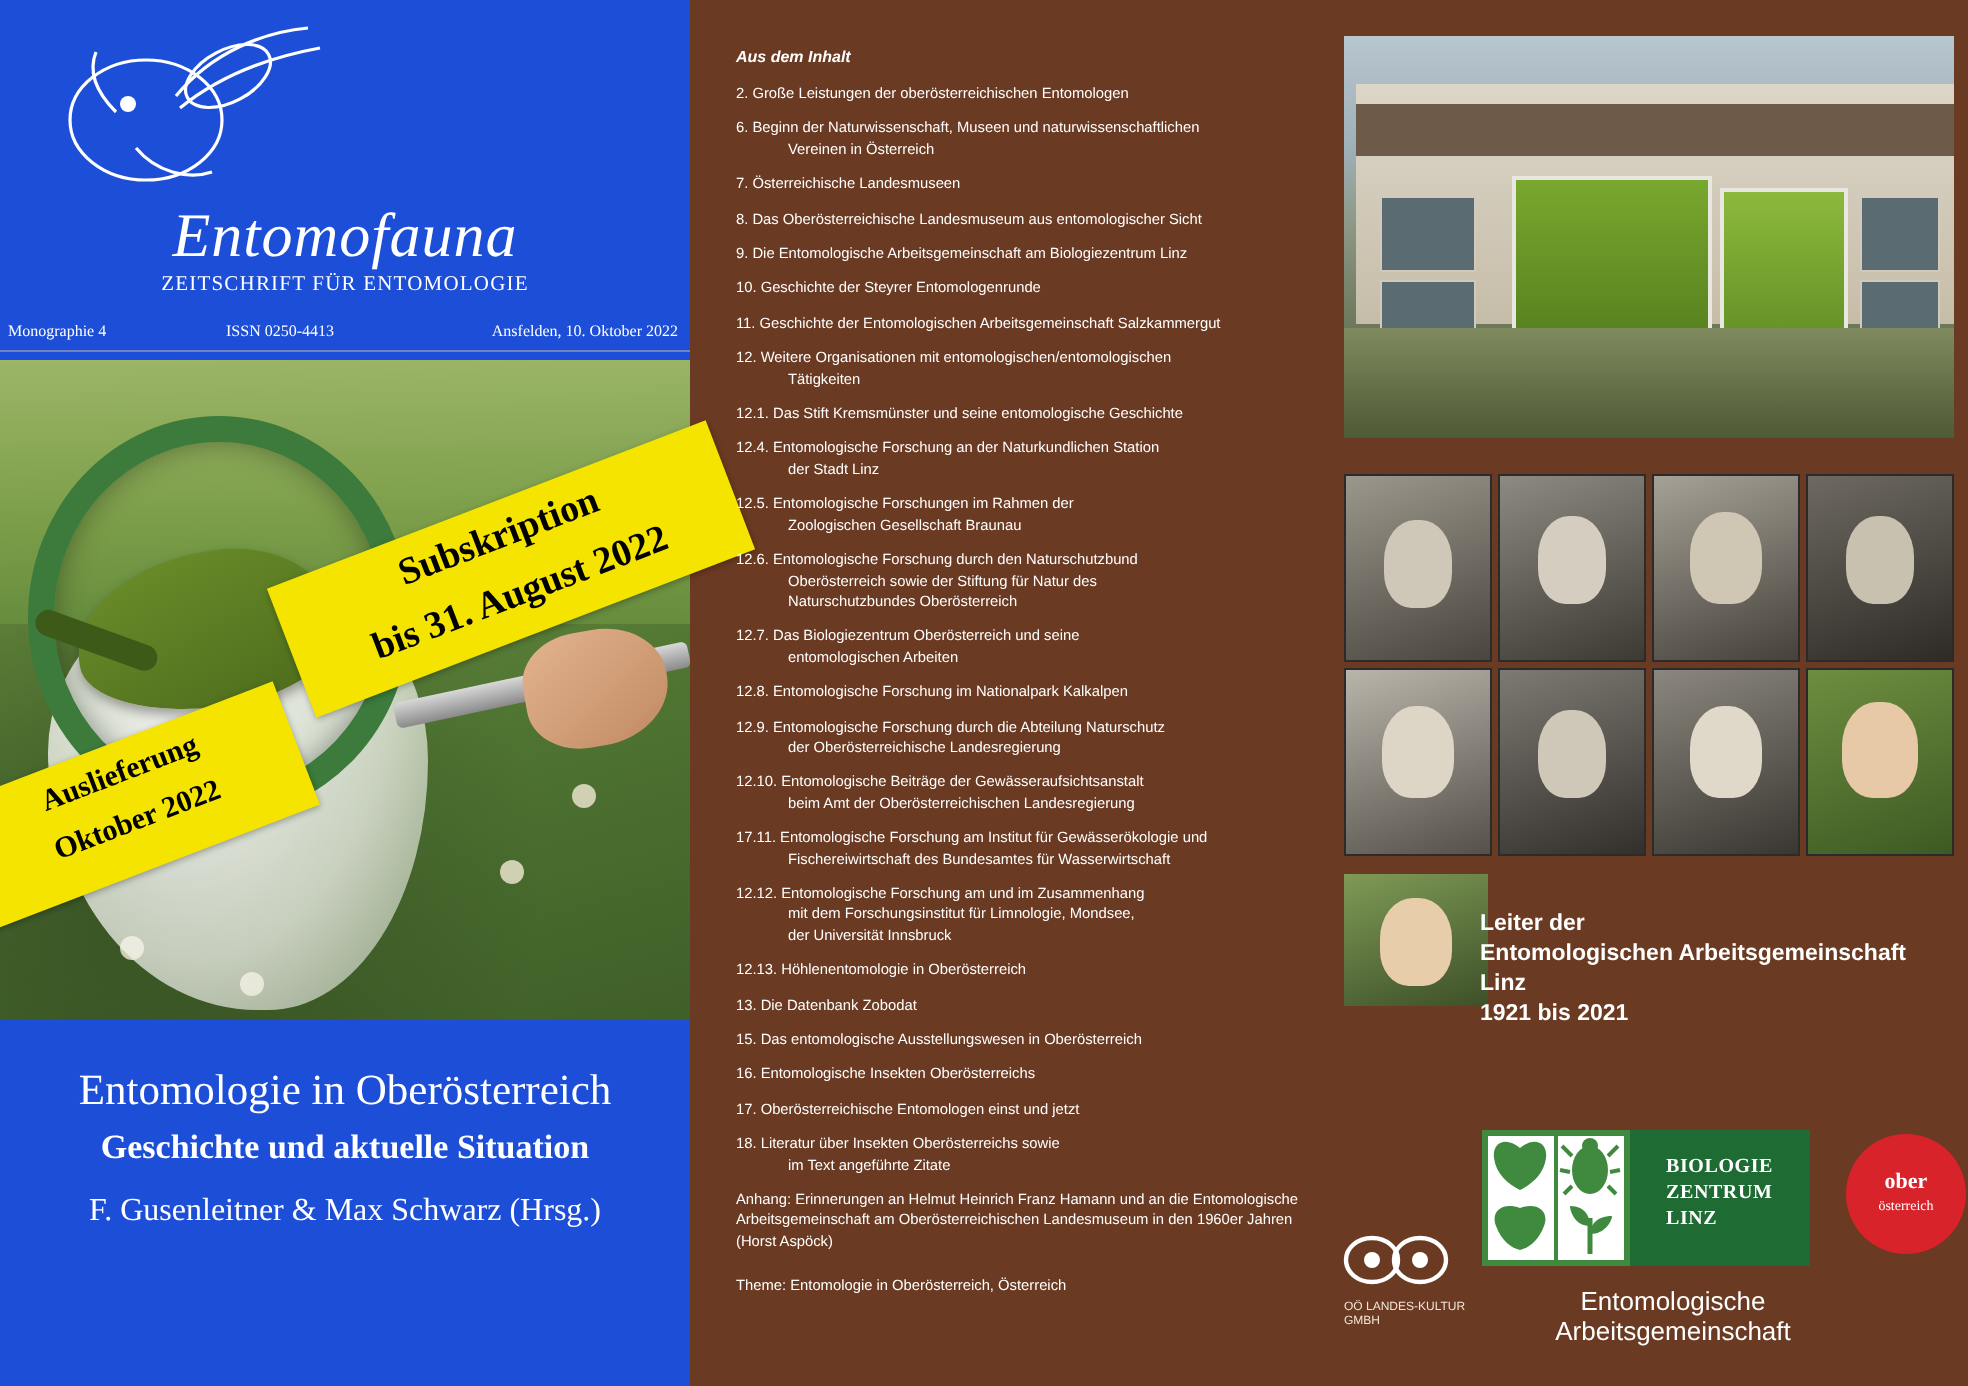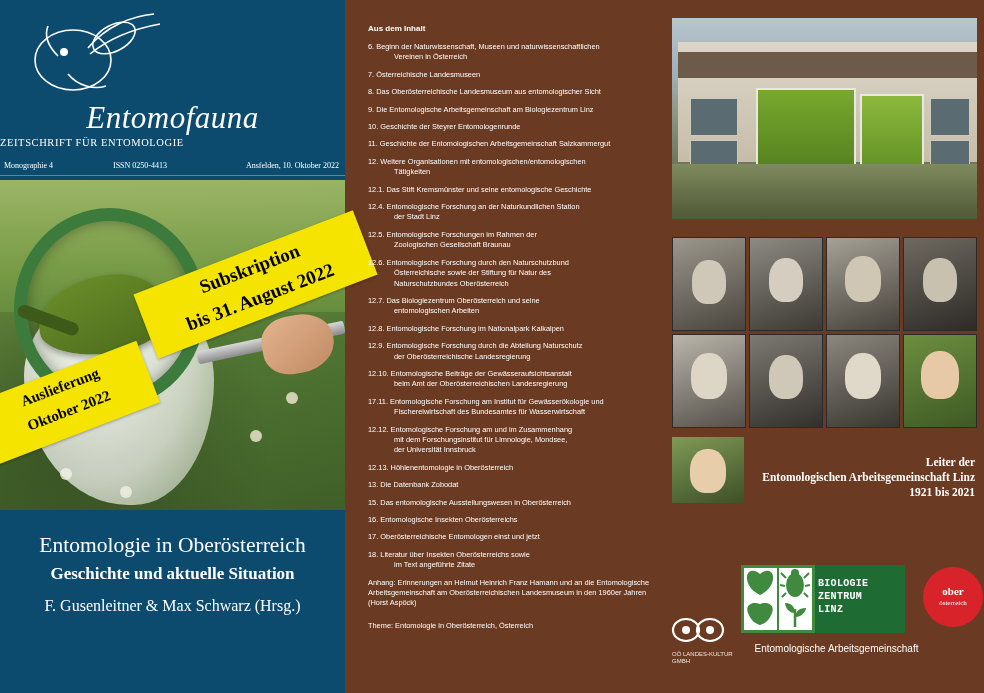--- a/index.html
+++ b/index.html
@@ -8,37 +8,37 @@
     background:#6b3a22;
     font-family:"Liberation Sans", sans-serif;
     overflow:hidden;
     position:relative;
   }
   .page{position:absolute;inset:0;}
 
   
   .left-col{
     position:absolute;left:0;top:0;width:345px;height:693px;
-    background:#0c4a6e;
+    background:#1d4ed8;
   }
   .logo-box{
     position:absolute;left:28px;top:8px;width:180px;height:90px;
   }
   .journal-title{
     position:absolute;left:0;top:100px;width:345px;
     text-align:center;
     font-family:"Liberation Serif", serif;
     font-style:italic;
     font-size:31px;
     color:#ffffff;
     letter-spacing:0.5px;
   }
   .journal-sub{
     position:absolute;left:0;top:137px;width:345px;
-    text-align:left;
+    text-align:center;
     font-family:"Liberation Serif", serif;
     font-size:10.5px;
     color:#ffffff;
     letter-spacing:0.6px;
   }
   .meta-row{
     position:absolute;left:0;top:161px;width:345px;height:14px;
     color:#ffffff;font-size:8px;
     font-family:"Liberation Serif", serif;
   }
@@ -143,20 +143,21 @@
   }
 
   
   .toc{
     position:absolute;left:358px;top:24px;width:300px;height:660px;
     color:#ffffff;
   }
   .toc-head{
     font-size:8px;font-weight:bold;margin:0 0 9px 10px;
     font-family:"Liberation Sans", sans-serif;
+    font-style:italic;
   }
   .toc-item{
     font-size:7.4px;line-height:10.4px;margin:0 0 7px 10px;
     font-family:"Liberation Sans", sans-serif;
     max-width:285px;
   }
   .toc-item .ind{display:block;margin-left:26px;}
   .toc-note{
     font-size:7.4px;line-height:10.4px;margin:0 0 0 10px;max-width:285px;
   }
@@ -204,56 +205,56 @@
   .pt-face{
     position:absolute;left:50%;transform:translateX(-50%);
     border-radius:46% 46% 40% 40%;
   }
   .portrait-big{
     position:absolute;left:672px;top:437px;width:72px;height:66px;background:#3a3a3a;overflow:hidden;
   }
   .caption{
     position:absolute;left:740px;top:455px;width:235px;
     color:#ffffff;
-    font-family:Liberation Serif, serif;
-    font-size:11.5px;line-height:15px;font-weight:bold;text-align:right;
+    font-family:Liberation Sans, sans-serif;
+    font-size:11.5px;line-height:15px;font-weight:bold;
   }
 
   .logos{
     position:absolute;left:665px;top:565px;width:319px;height:120px;
   }
   .logo-bzl{
     position:absolute;left:76px;top:0px;width:164px;height:68px;
     background:#ffffff;display:flex;
   }
   .bzl-left{width:74px;height:68px;background:#3f8a3f;position:relative;}
   .bzl-cell{position:absolute;width:33px;height:31px;background:#ffffff;}
   .bzl-right{
     flex:1;background:#1e6b34;color:#ffffff;
-    font-family:Liberation Mono, monospace;
+    font-family:Liberation Serif, serif;
     font-size:10px;font-weight:bold;line-height:13px;
-    padding:12px 0 0 3px;letter-spacing:.3px;
+    padding:12px 0 0 18px;letter-spacing:.3px;
   }
   .logo-ooe{
     position:absolute;left:258px;top:2px;width:60px;height:60px;border-radius:50%;
     background:#d8232a;color:#fff;
     font-family:"Liberation Serif", serif;
     display:flex;align-items:center;justify-content:center;flex-direction:column;
     font-size:11px;font-weight:bold;line-height:12px;text-align:center;
   }
   .logo-ooe .small{font-size:7px;font-weight:normal;}
   .logo-eye{
     position:absolute;left:5px;top:52px;width:60px;height:48px;color:#ffffff;
   }
   .eye-txt{
     position:absolute;left:2px;top:34px;width:70px;font-size:6px;color:#efe4d8;line-height:7px;
   }
   .arb-caption{
     position:absolute;left:74px;top:78px;width:195px;
-    color:#ffffff;font-size:10px;
+    color:#ffffff;font-size:13px;
     font-family:"Liberation Sans", sans-serif;
     text-align:center;
   }
 </style>
 </head>
 <body>
 
 <div class="page">
 
   <div class="left-col">
@@ -307,20 +308,21 @@
     </div>
 
     <div class="book-title">Entomologie in Oberösterreich</div>
     <div class="book-sub">Geschichte und aktuelle Situation</div>
     <div class="book-eds">F. Gusenleitner &amp; Max Schwarz (Hrsg.)</div>
   </div>
 
   <div class="toc">
     <div class="toc-head">Aus dem Inhalt</div>
 
+    <div class="toc-item">2. Große Leistungen der oberösterreichischen Entomologen</div>
     <div class="toc-item">
       <span>6. Beginn der Naturwissenschaft, Museen und naturwissenschaftlichen</span>
       <span class="ind">Vereinen in Österreich</span>
     </div>
     <div class="toc-item">7. Österreichische Landesmuseen</div>
     <div class="toc-item">8. Das Oberösterreichische Landesmuseum aus entomologischer Sicht</div>
     <div class="toc-item">9. Die Entomologische Arbeitsgemeinschaft am Biologiezentrum Linz</div>
     <div class="toc-item">10. Geschichte der Steyrer Entomologenrunde</div>
     <div class="toc-item">11. Geschichte der Entomologischen Arbeitsgemeinschaft Salzkammergut</div>
     <div class="toc-item">
@@ -331,21 +333,21 @@
     <div class="toc-item">
       <span>12.4. Entomologische Forschung an der Naturkundlichen Station</span>
       <span class="ind">der Stadt Linz</span>
     </div>
     <div class="toc-item">
       <span>12.5. Entomologische Forschungen im Rahmen der</span>
       <span class="ind">Zoologischen Gesellschaft Braunau</span>
     </div>
     <div class="toc-item">
       <span>12.6. Entomologische Forschung durch den Naturschutzbund</span>
-      <span class="ind">Österreichische sowie der Stiftung für Natur des</span>
+      <span class="ind">Oberösterreich sowie der Stiftung für Natur des</span>
       <span class="ind">Naturschutzbundes Oberösterreich</span>
     </div>
     <div class="toc-item">
       <span>12.7. Das Biologiezentrum Oberösterreich und seine</span>
       <span class="ind">entomologischen Arbeiten</span>
     </div>
     <div class="toc-item">12.8. Entomologische Forschung im Nationalpark Kalkalpen</div>
     <div class="toc-item">
       <span>12.9. Entomologische Forschung durch die Abteilung Naturschutz</span>
       <span class="ind">der Oberösterreichische Landesregierung</span>

